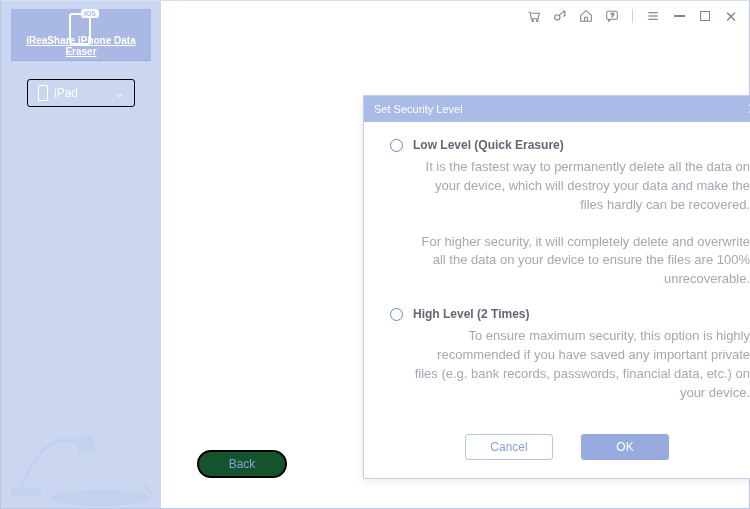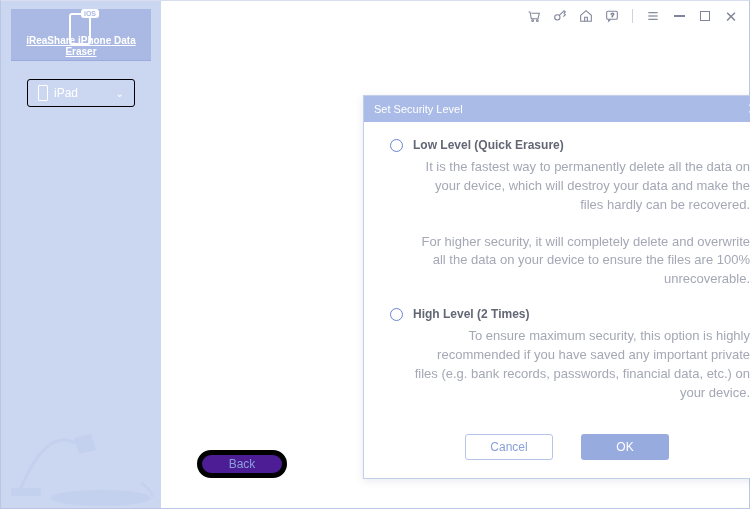--- a/index.html
+++ b/index.html
@@ -129,23 +129,23 @@
     min-width: 90px;
     height: 28px;
     border-radius: 14px;
     font-size: 12px;
     display: inline-flex;
     align-items: center;
     justify-content: center;
     cursor: pointer;
   }
   .btn-back {
-    border: 5px solid #000000;
+    border: 2px solid #000000;
     color: #8aa0d9;
-    background: #4c1d95;
+    background: #14532d;
   }
   .btn-erase {
     background: #7d7e80;
     color: #fff;
     border: none;
   }
 
   
   .modal {
     position: absolute;

